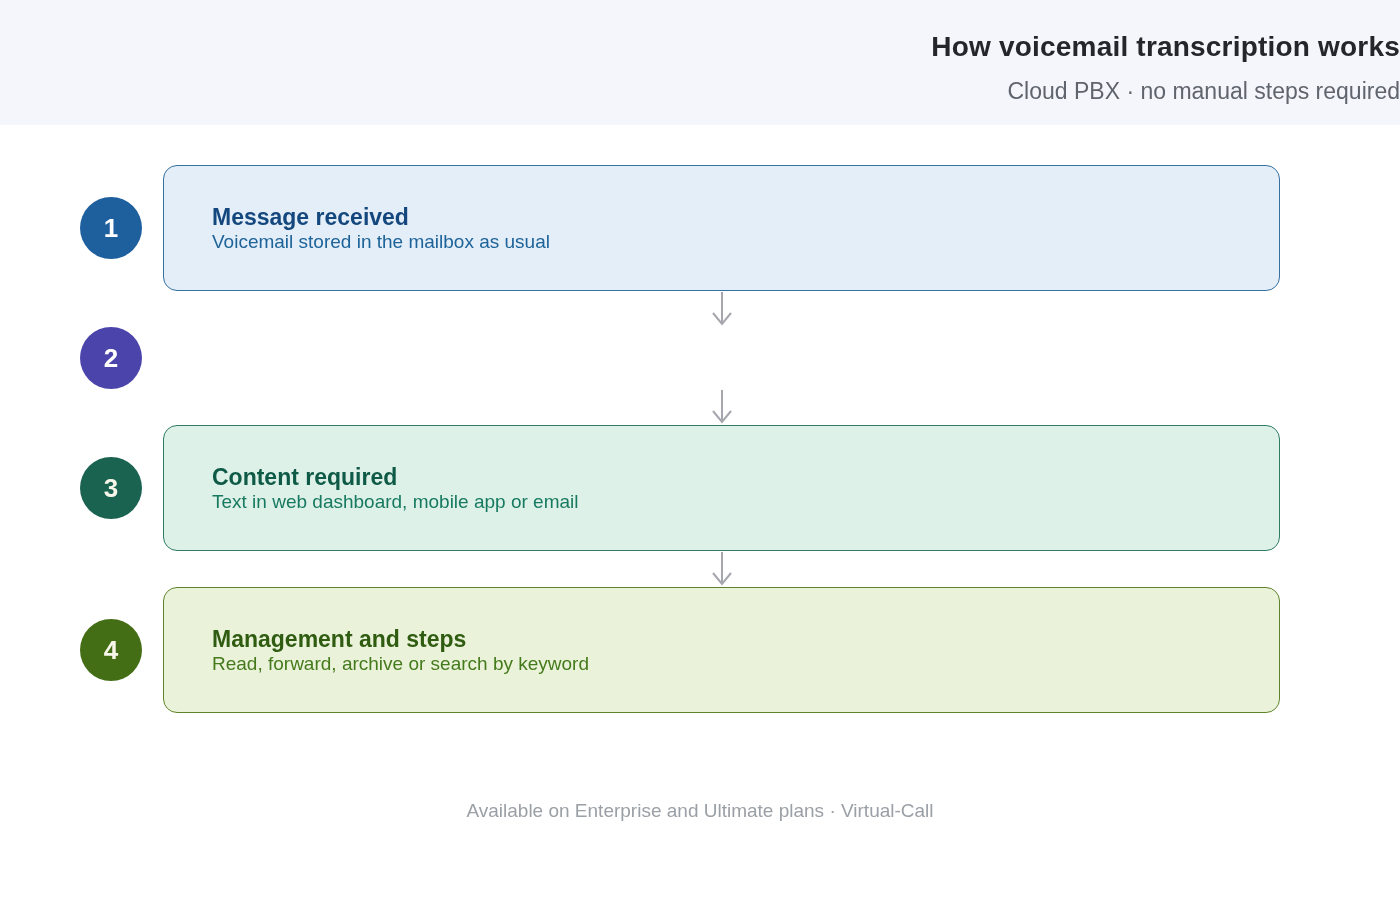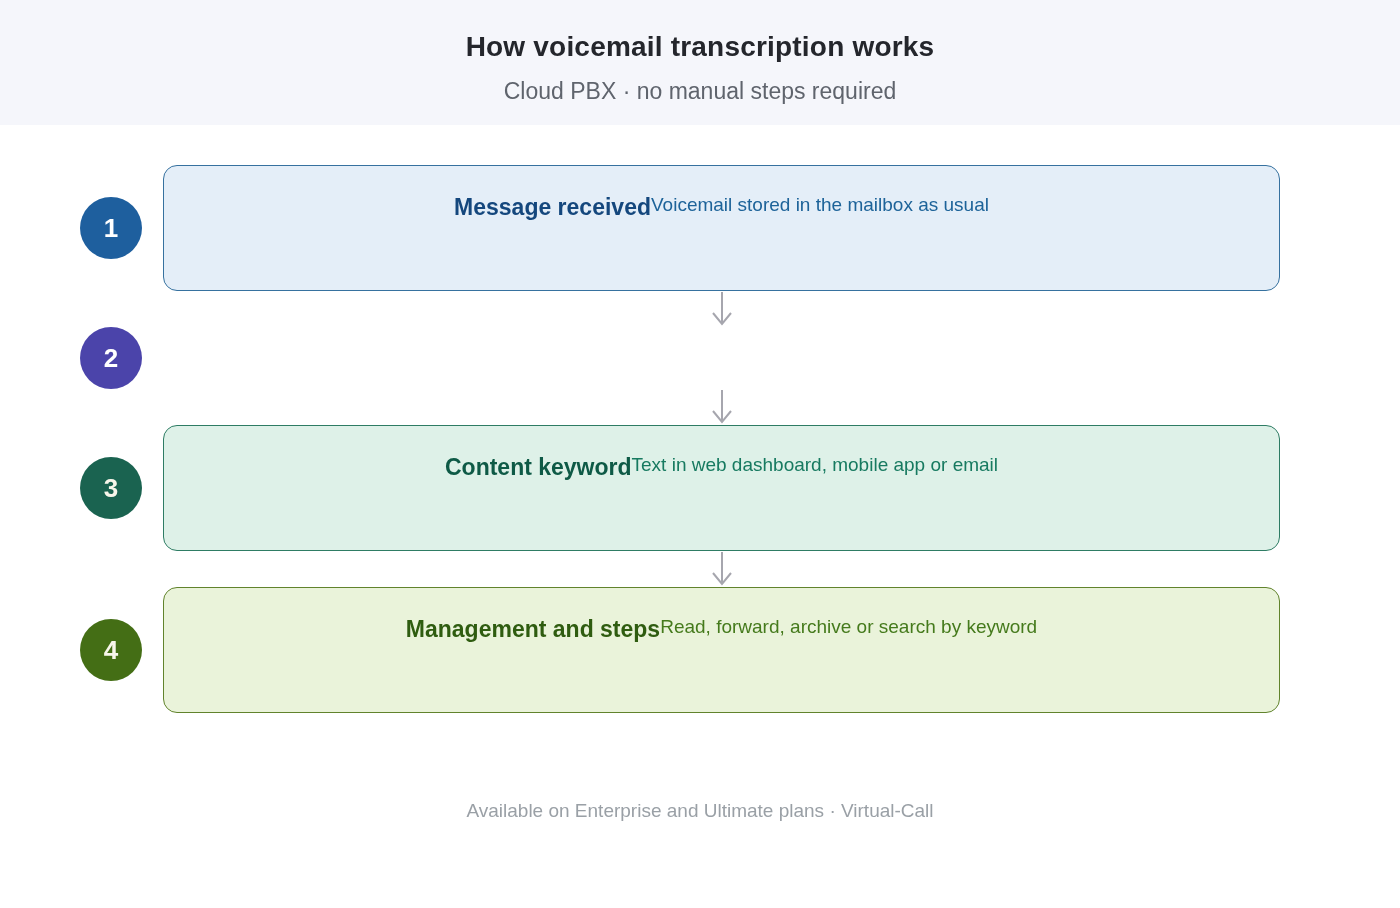--- a/index.html
+++ b/index.html
@@ -5,21 +5,21 @@
   * { margin: 0; padding: 0; box-sizing: border-box; }
   html, body {
     width: 1400px; height: 908px;
     background: #ffffff;
     font-family: "Liberation Sans", sans-serif;
     overflow: hidden;
   }
   .header {
     height: 125px;
     background: var(--header-bg, #f5f6fb);
-    text-align: center;
+    text-align: right;
     padding-top: 31px;
   }
   .header-title {
     font-size: 28px;
     font-weight: bold;
     color: #24262c;
     letter-spacing: 0.2px;
   }
   .header-subtitle {
     margin-top: 15px;
@@ -49,20 +49,21 @@
     font-size: 26px;
     font-weight: bold;
   }
   .card {
     flex: 1;
     min-height: 126px;
     background: var(--card-bg, #e4eef8);
     border: 1.5px solid var(--border, #36719f);
     border-radius: 14px;
     display: flex;
+    flex-direction: column;
     justify-content: center;
     padding: 28px 48px;
   }
   .card-title {
     font-size: 23px;
     font-weight: bold;
     color: var(--title, #14477d);
   }
   .card-desc {
     font-size: 19px;
@@ -125,21 +126,21 @@
       <line x1="12" y1="1" x2="12" y2="32" stroke="currentColor" stroke-width="2"></line>
       <polyline points="3,22 12,33 21,22" fill="none" stroke="currentColor" stroke-width="2"></polyline>
     </svg>
   </div>
 
   <div class="step-row" style="--circle: #1a6350; --circle-text: #f7f6ea; --card-bg: #def1e8; --border: #2e7c64; --title: #0e5a46; --description: #177a60;">
     <div class="badge">
       <span>3</span>
     </div>
     <div class="card">
-      <div class="card-title">Content keyword</div>
+      <div class="card-title">Content required</div>
       <div class="card-desc">Text in web dashboard, mobile app or email</div>
     </div>
   </div>
 
   <div class="arrow-gap">
     <svg width="24" height="36" viewBox="0 0 24 36">
       <line x1="12" y1="1" x2="12" y2="32" stroke="currentColor" stroke-width="2"></line>
       <polyline points="3,22 12,33 21,22" fill="none" stroke="currentColor" stroke-width="2"></polyline>
     </svg>
   </div>

